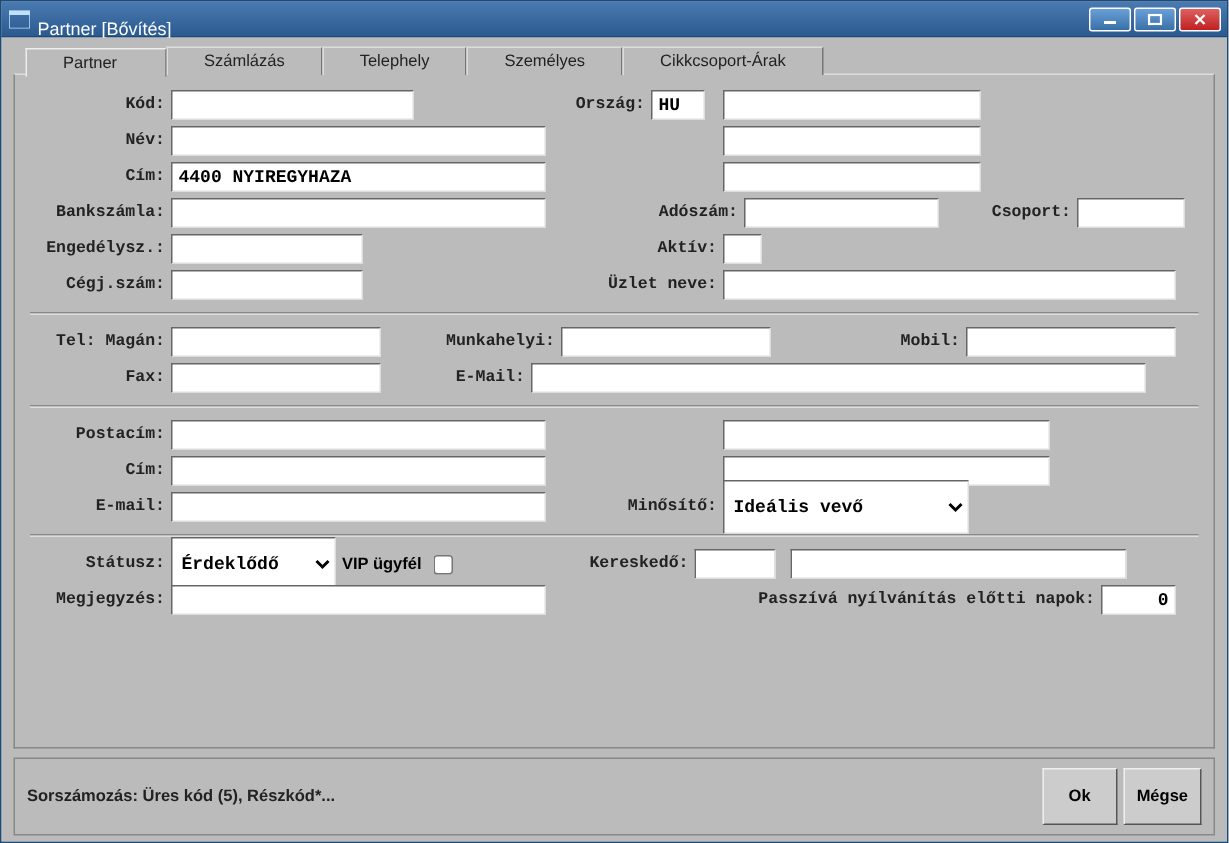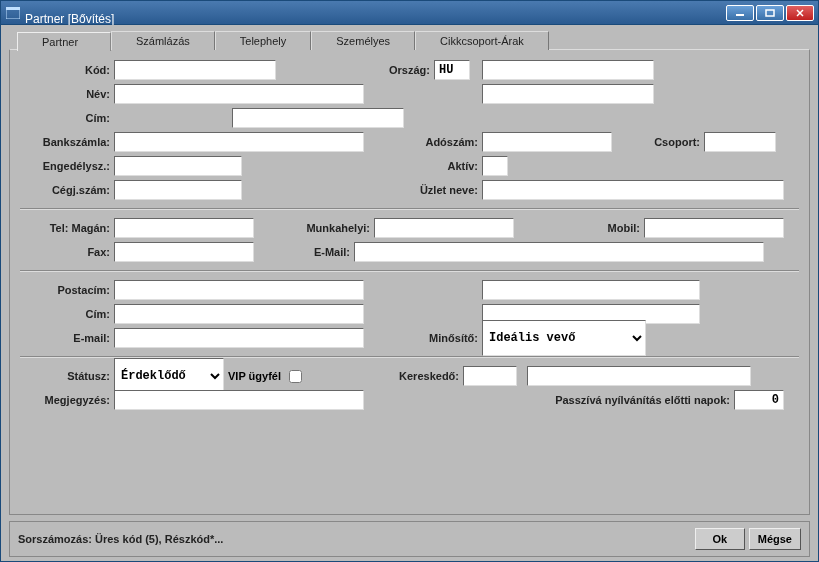--- a/index.html
+++ b/index.html
@@ -85,21 +85,21 @@
   .panel {
     border: 1px solid #888;
     border-top: 1px solid #ddd;
     background: #bbb;
     padding: 8px 10px 4px 10px;
     flex: 1;
     display: flex;
     flex-direction: column;
   }
   .row { display: flex; align-items: center; margin: 1px 0; height: 22px; }
-  .lbl { text-align: right; padding-right: 4px; font-weight: bold; color: #222; white-space: nowrap; }
+  .lbl { text-align: right; padding-right: 4px; font-weight: bold; color: #222; white-space: nowrap; font-family: Liberation Mono, monospace; }
   .fld {
     height: 20px;
     border: 1px solid #555;
     border-top-color: #666;
     border-left-color: #666;
     border-right-color: #ddd;
     border-bottom-color: #ddd;
     background: #fff;
     font-family: 'Courier New', monospace;
     font-size: 12px;
@@ -118,21 +118,21 @@
     margin-top: 6px;
     border: 1px solid #888;
     background: #bbb;
     padding: 6px 8px;
     display: flex;
     align-items: center;
   }
   .footer-text { flex: 1; font-weight: bold; color: #222; }
   .btn {
     min-width: 50px;
-    height: 22px;
+    height: 38px;
     border: 1px solid #555;
     border-top-color: #eee;
     border-left-color: #eee;
     background: #ccc;
     font-weight: bold;
     font-size: 11px;
     cursor: pointer;
     margin-left: 4px;
     padding: 0 8px;
   }
@@ -194,27 +194,28 @@
           <input class="fld" style="width: 172px;" value="">
         </div>
         <div class="row">
           <span class="lbl" style="width:94px">Név:</span>
           <input class="fld" style="width: 250px;" value="">
           <span style="width:118px"></span>
           <input class="fld" style="width: 172px;" value="">
         </div>
         <div class="row">
           <span class="lbl" style="width:94px">Cím:</span>
+          <input class="fld" style="width: 250px;" value="4400 NYIREGYHAZA">
           <span style="width:118px"></span>
           <input class="fld" style="width: 172px;" value="">
         </div>
         <div class="row">
           <span class="lbl" style="width:94px">Bankszámla:</span>
           <input class="fld" style="width: 250px;" value="">
-          <span class="lbl" style="width:118px">Adószám:</span>
+          <span class="lbl" style="width:132px">Adószám:</span>
           <input class="fld" style="width: 130px;" value="">
           <span class="lbl" style="width:92px">Csoport:</span>
           <input class="fld" style="width: 72px;" value="">
         </div>
         <div class="row">
           <span class="lbl" style="width:94px">Engedélysz.:</span>
           <input class="fld" style="width: 128px;" value="">
           <span style="width:122px"></span>
           <span class="lbl" style="width:118px">Aktív:</span>
           <input class="fld" style="width: 26px;" value="">

